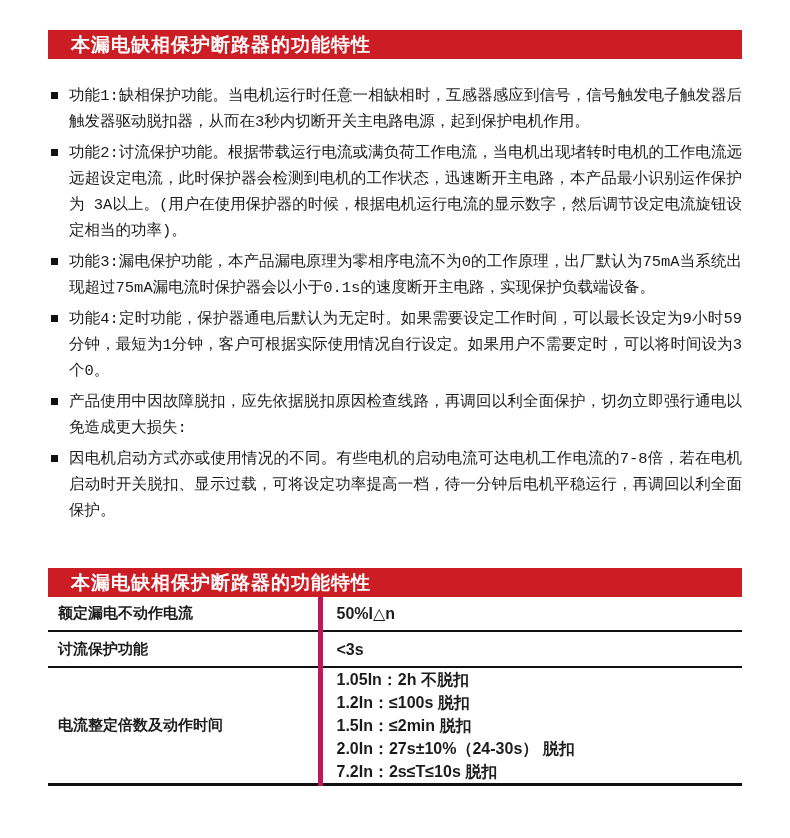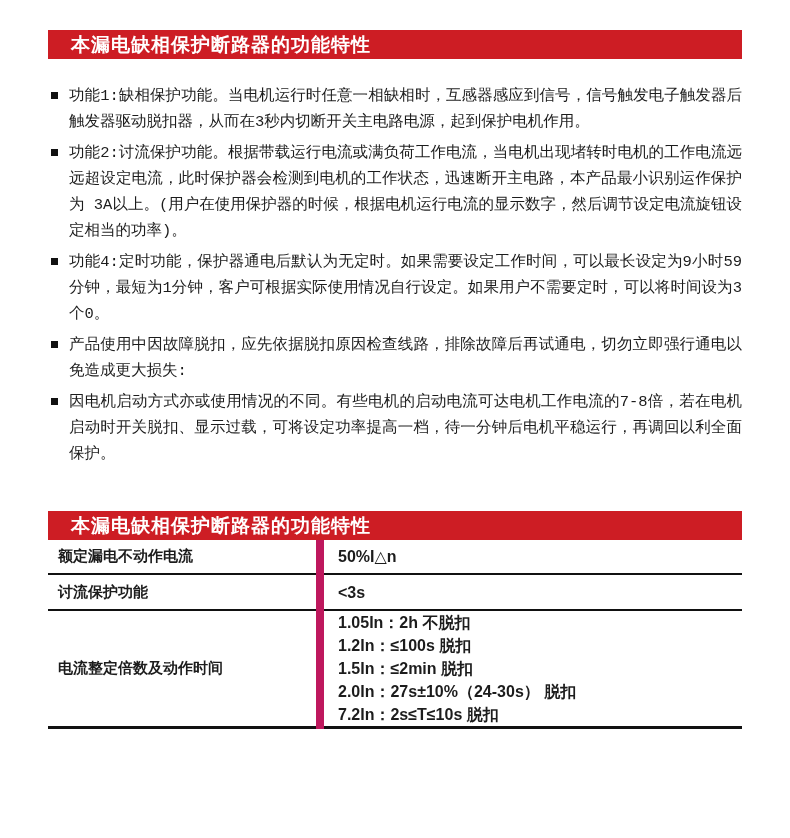--- a/index.html
+++ b/index.html
@@ -57,21 +57,21 @@
     border-bottom: 3px solid #111111;
   }
   table.specs td {
     border-bottom: 2px solid #111111;
     vertical-align: middle;
     font-weight: bold;
   }
   table.specs tr:last-child td { border-bottom: none; }
   td.spec-label-cell {
     width: 272px;
-    border-right: 8px solid #be185d;
+    border-right: 5px solid #be185d;
     padding-left: 10px;
     font-size: 15px;
   }
   td.spec-value-cell {
     padding-left: 14px;
     font-size: 16px;
   }
   tr.row-short td { height: 36px; }
   tr.row-first td { height: 34px; }
   tr.row-tall td { height: 116px; }
@@ -88,25 +88,29 @@
     <li class="bullet">
       <span class="marker"></span>
       <span class="btext">功能1:缺相保护功能。当电机运行时任意一相缺相时，互感器感应到信号，信号触发电子触发器后触发器驱动脱扣器，从而在3秒内切断开关主电路电源，起到保护电机作用。</span>
     </li>
     <li class="bullet">
       <span class="marker"></span>
       <span class="btext">功能2:讨流保护功能。根据带载运行电流或满负荷工作电流，当电机出现堵转时电机的工作电流远远超设定电流，此时保护器会检测到电机的工作状态，迅速断开主电路，本产品最小识别运作保护为 3A以上。(用户在使用保护器的时候，根据电机运行电流的显示数字，然后调节设定电流旋钮设定相当的功率)。</span>
     </li>
     <li class="bullet">
       <span class="marker"></span>
+      <span class="btext">功能3:漏电保护功能，本产品漏电原理为零相序电流不为0的工作原理，出厂默认为75mA当系统出现超过75mA漏电流时保护器会以小于0.1s的速度断开主电路，实现保护负载端设备。</span>
+    </li>
+    <li class="bullet">
+      <span class="marker"></span>
       <span class="btext">功能4:定时功能，保护器通电后默认为无定时。如果需要设定工作时间，可以最长设定为9小时59 分钟，最短为1分钟，客户可根据实际使用情况自行设定。如果用户不需要定时，可以将时间设为3个0。</span>
     </li>
     <li class="bullet">
       <span class="marker"></span>
-      <span class="btext">产品使用中因故障脱扣，应先依据脱扣原因检查线路，排除故障后再试通电，切勿立即强行通电以免造成更大损失:</span>
+      <span class="btext">产品使用中因故障脱扣，应先依据脱扣原因检查线路，再调回以利全面保护，切勿立即强行通电以免造成更大损失:</span>
     </li>
     <li class="bullet">
       <span class="marker"></span>
       <span class="btext">因电机启动方式亦或使用情况的不同。有些电机的启动电流可达电机工作电流的7-8倍，若在电机启动时开关脱扣、显示过载，可将设定功率提高一档，待一分钟后电机平稳运行，再调回以利全面保护。</span>
     </li>
   </ul>
 
   <div class="banner second">本漏电缺相保护断路器的功能特性</div>
 
   <table class="specs">

